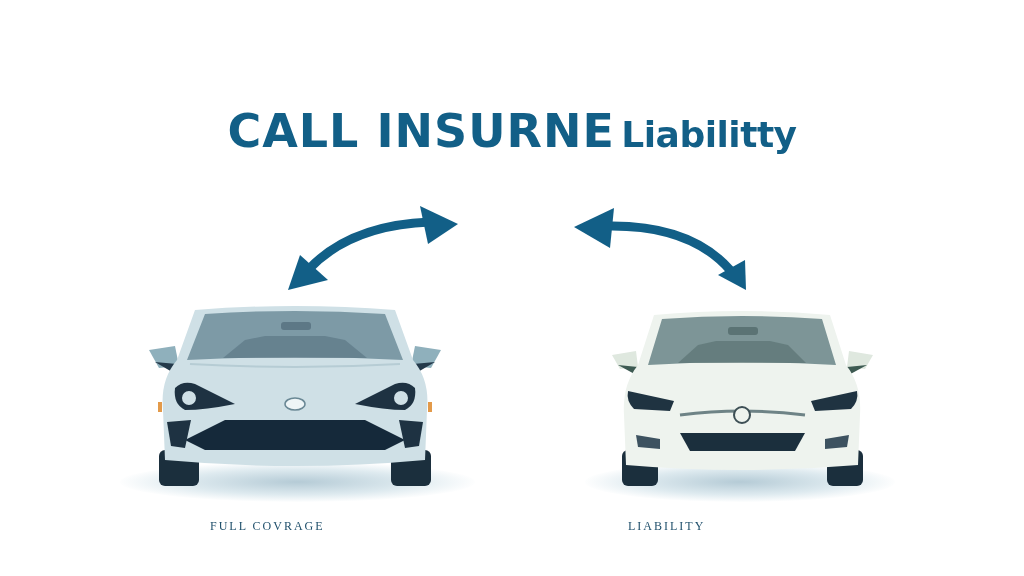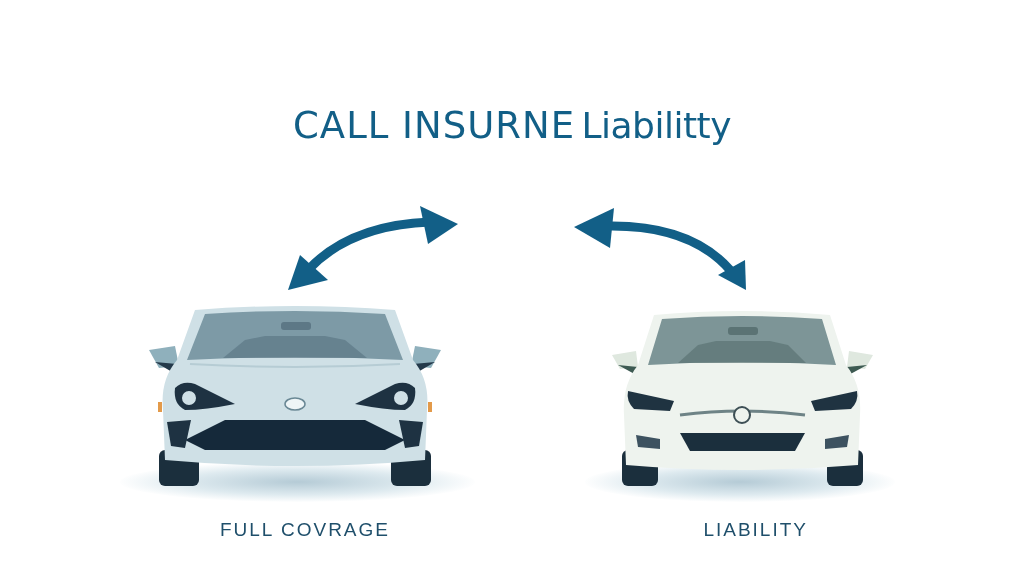--- a/index.html
+++ b/index.html
@@ -10,35 +10,35 @@
     font-family: "Liberation Sans", sans-serif;
   }
   .title {
     position: absolute; left: 0; right: 0; top: 104px;
     text-align: center;
     color: #125f87;
     white-space: nowrap;
   }
   .title .main {
     font-family: "DejaVu Sans", sans-serif;
-    font-weight: normal; font-size: 37px; letter-spacing: 1px;
+    font-weight: bold; font-size: 46px; letter-spacing: 1px;
   }
   .title .sub {
     font-family: "DejaVu Sans", sans-serif;
-    font-weight: normal; font-size: 36px; letter-spacing: -0.5px;
+    font-weight: bold; font-size: 36px; letter-spacing: -0.5px;
     margin-left: 2px;
   }
   .arrow { position: absolute; }
   .car { position: absolute; }
   .label {
     position: absolute; top: 519px;
-    font-family: Liberation Sans, sans-serif;
-    font-size: 19px; letter-spacing: 2px;
+    font-family: Liberation Serif, serif;
+    font-size: 12px; letter-spacing: 2px;
     color: #1f4f6b;
-    text-align: right;
+    text-align: left;
   }
   .shadow {
     position: absolute; border-radius: 50%;
     background: radial-gradient(ellipse at center, rgba(120,160,180,0.55) 0%, rgba(160,195,210,0.35) 45%, rgba(255,255,255,0) 72%);
   }
 </style>
 </head>
 <body>
 
 <div class="title">

